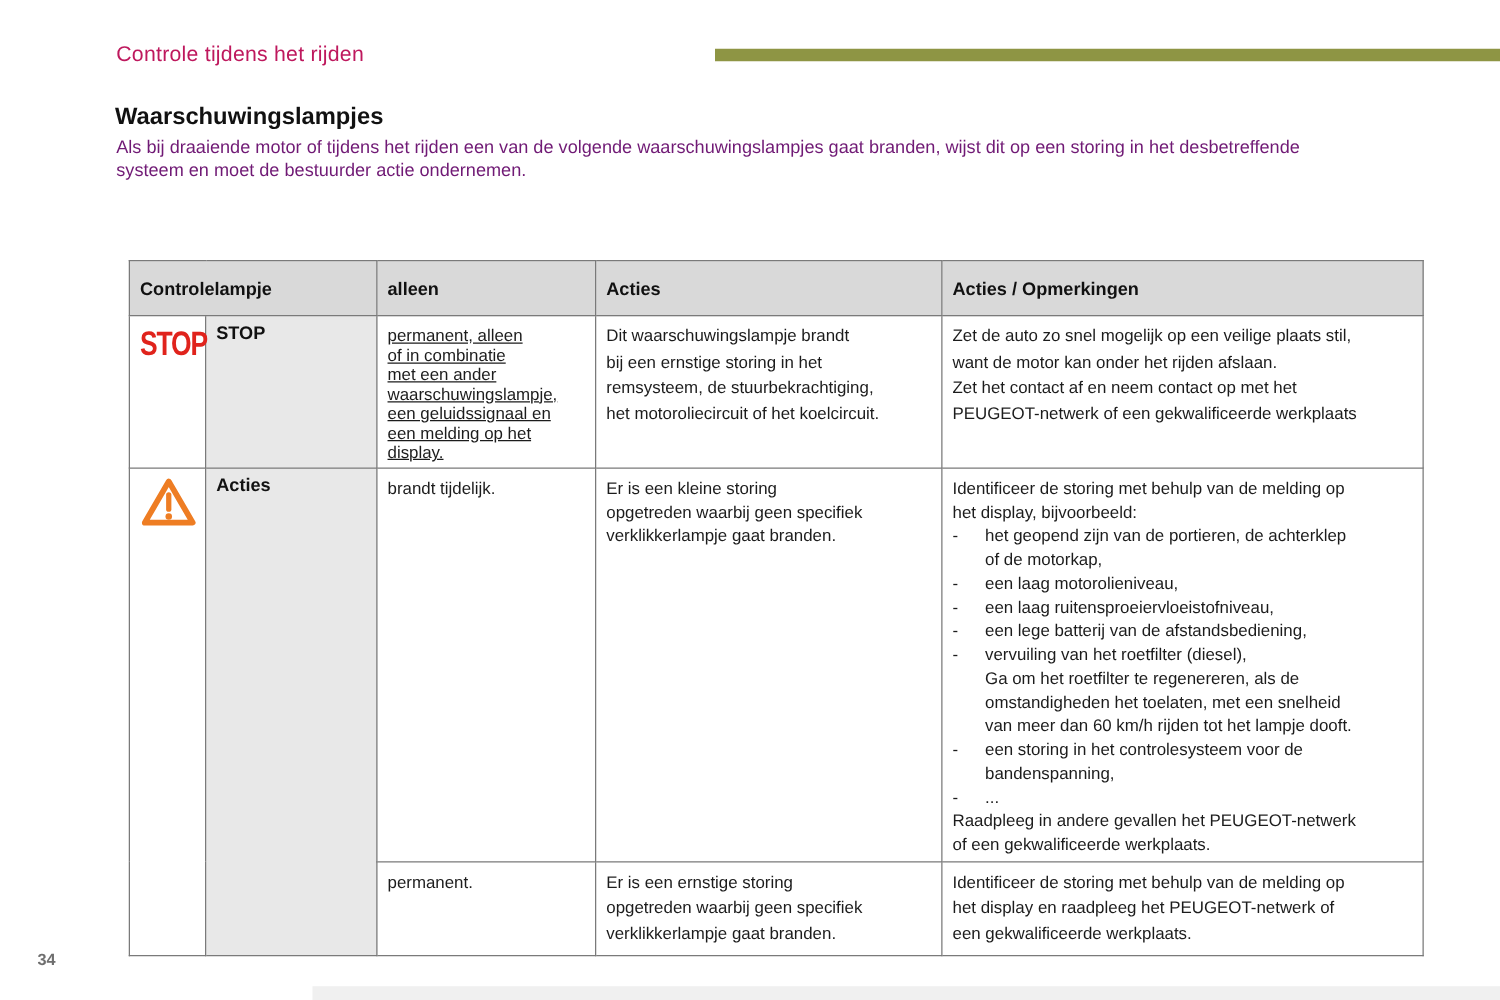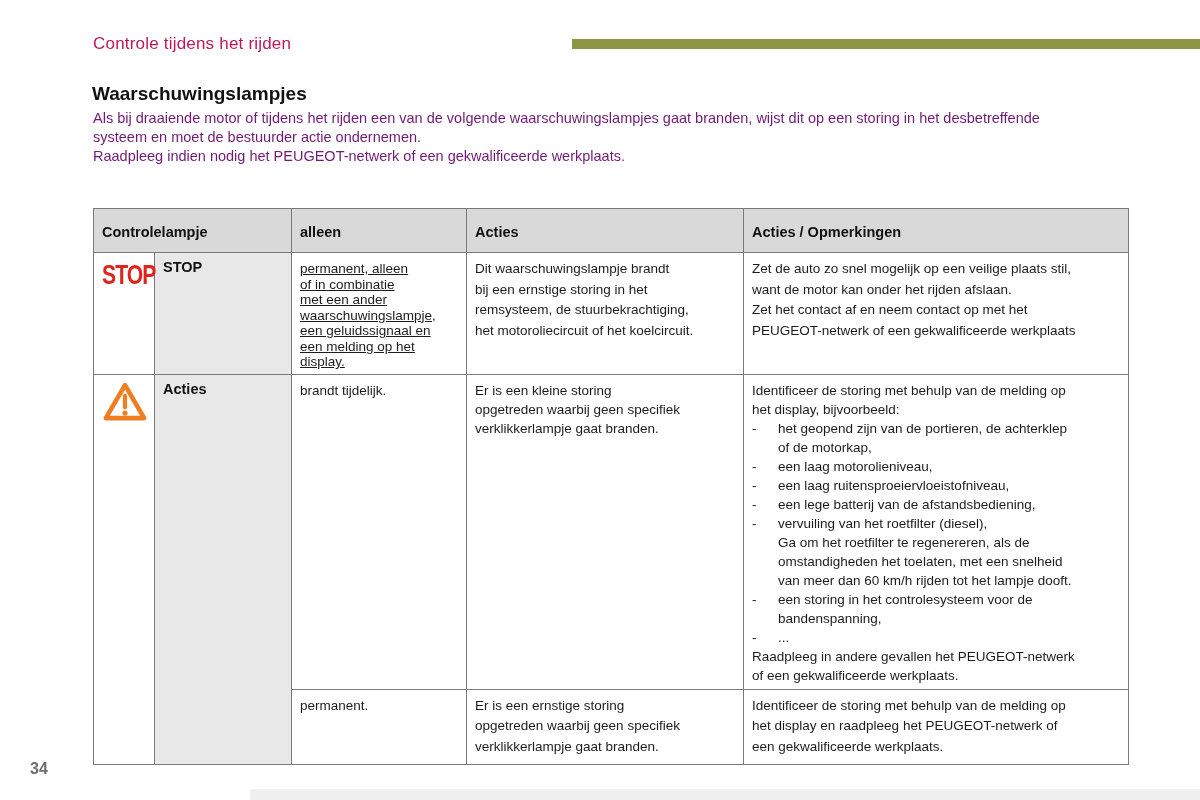--- a/index.html
+++ b/index.html
@@ -24,21 +24,21 @@
     position: absolute; left: 92px; top: 83px;
     font-size: 19px; font-weight: bold; color: #111;
   }
   .intro {
     position: absolute; left: 93px; top: 109px; width: 1070px;
     font-size: 14.5px; line-height: 19px; color: #701a75;
   }
   .intro p { white-space: pre-line; }
 
   table.warn {
-    position: absolute; left: 93px; top: 208px;
+    position: absolute; left: 103px; top: 208px;
     width: 1035px; border-collapse: collapse; table-layout: fixed;
     font-size: 13.5px; color: #1c1c1c;
   }
   table.warn td, table.warn th {
     border: 1px solid #7a7a7a; vertical-align: top;
     padding: 6px 6px 4px 8px; text-align: left;
   }
   table.warn th {
     background: #d9d9d9; font-size: 14.5px; font-weight: bold;
     vertical-align: middle; height: 44px; color: #111;
@@ -57,39 +57,38 @@
     transform: scale(0.92, 1.18); transform-origin: left top;
   }
   .tri-wrap { display: inline-block; width: 46px; height: 42px; }
 
   .li { display: flex; }
   .li .dash { flex: 0 0 26px; }
   .li .txt { flex: 1 1 auto; white-space: pre-line; }
 
   .page-number {
     position: absolute; left: 30px; top: 760px;
-    font-size: 16px; font-weight: bold; color: #6e6e6e;
+    font-size: 13px; font-weight: bold; color: #6e6e6e;
   }
   .bottom-strip {
     position: absolute; left: 250px; top: 789px;
     width: 950px; height: 11px; background: #f0f0f0;
   }
 </style>
 </head>
 <body>
 
 <div class="breadcrumb">Controle tijdens het rijden</div>
 <div class="accent-bar"></div>
 
 <h1 class="page-title">Waarschuwingslampjes</h1>
 
 <div class="intro">
   <p>Als bij draaiende motor of tijdens het rijden een van de volgende waarschuwingslampjes gaat branden, wijst dit op een storing in het desbetreffende
 systeem en moet de bestuurder actie ondernemen.</p>
-  <p>Raadpleeg indien nodig het PEUGEOT-netwerk of een gekwalificeerde werkplaats.</p>
 </div>
 
 <table class="warn">
   <colgroup>
     <col style="width:61px">
       <col style="width:137px">
       <col style="width:175px">
       <col style="width:277px">
       <col style="width:385px">
   </colgroup>

